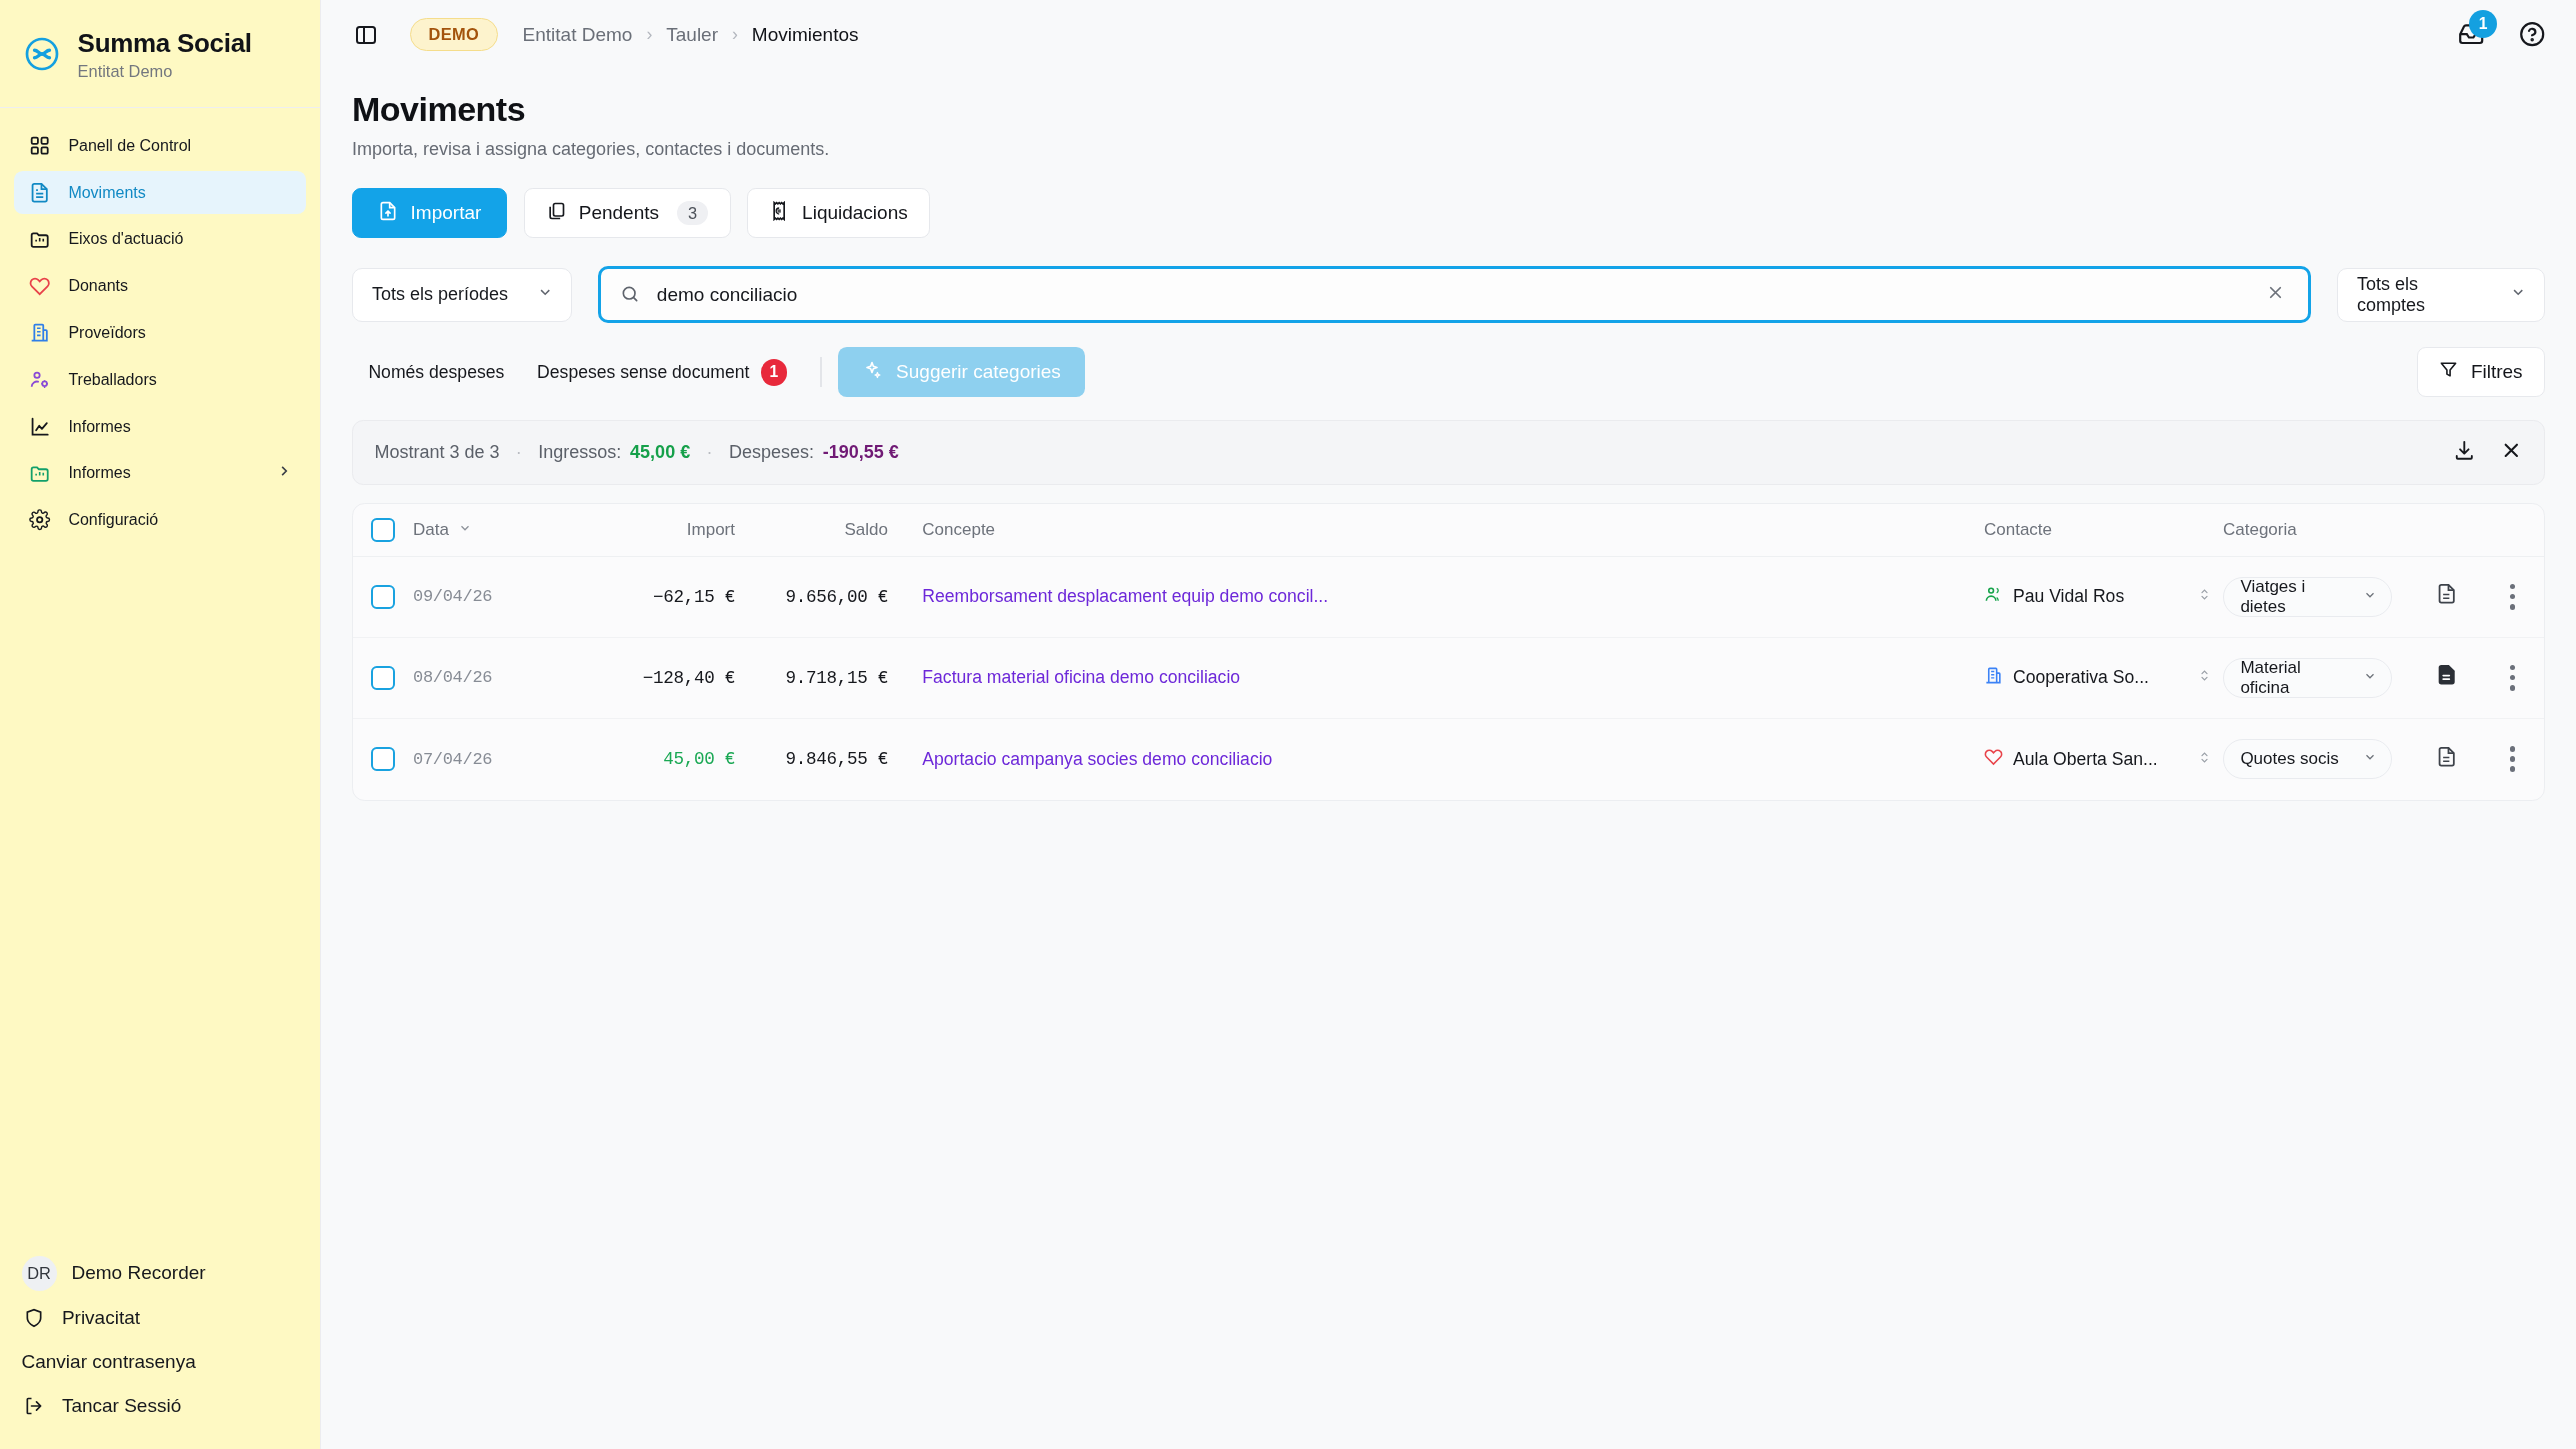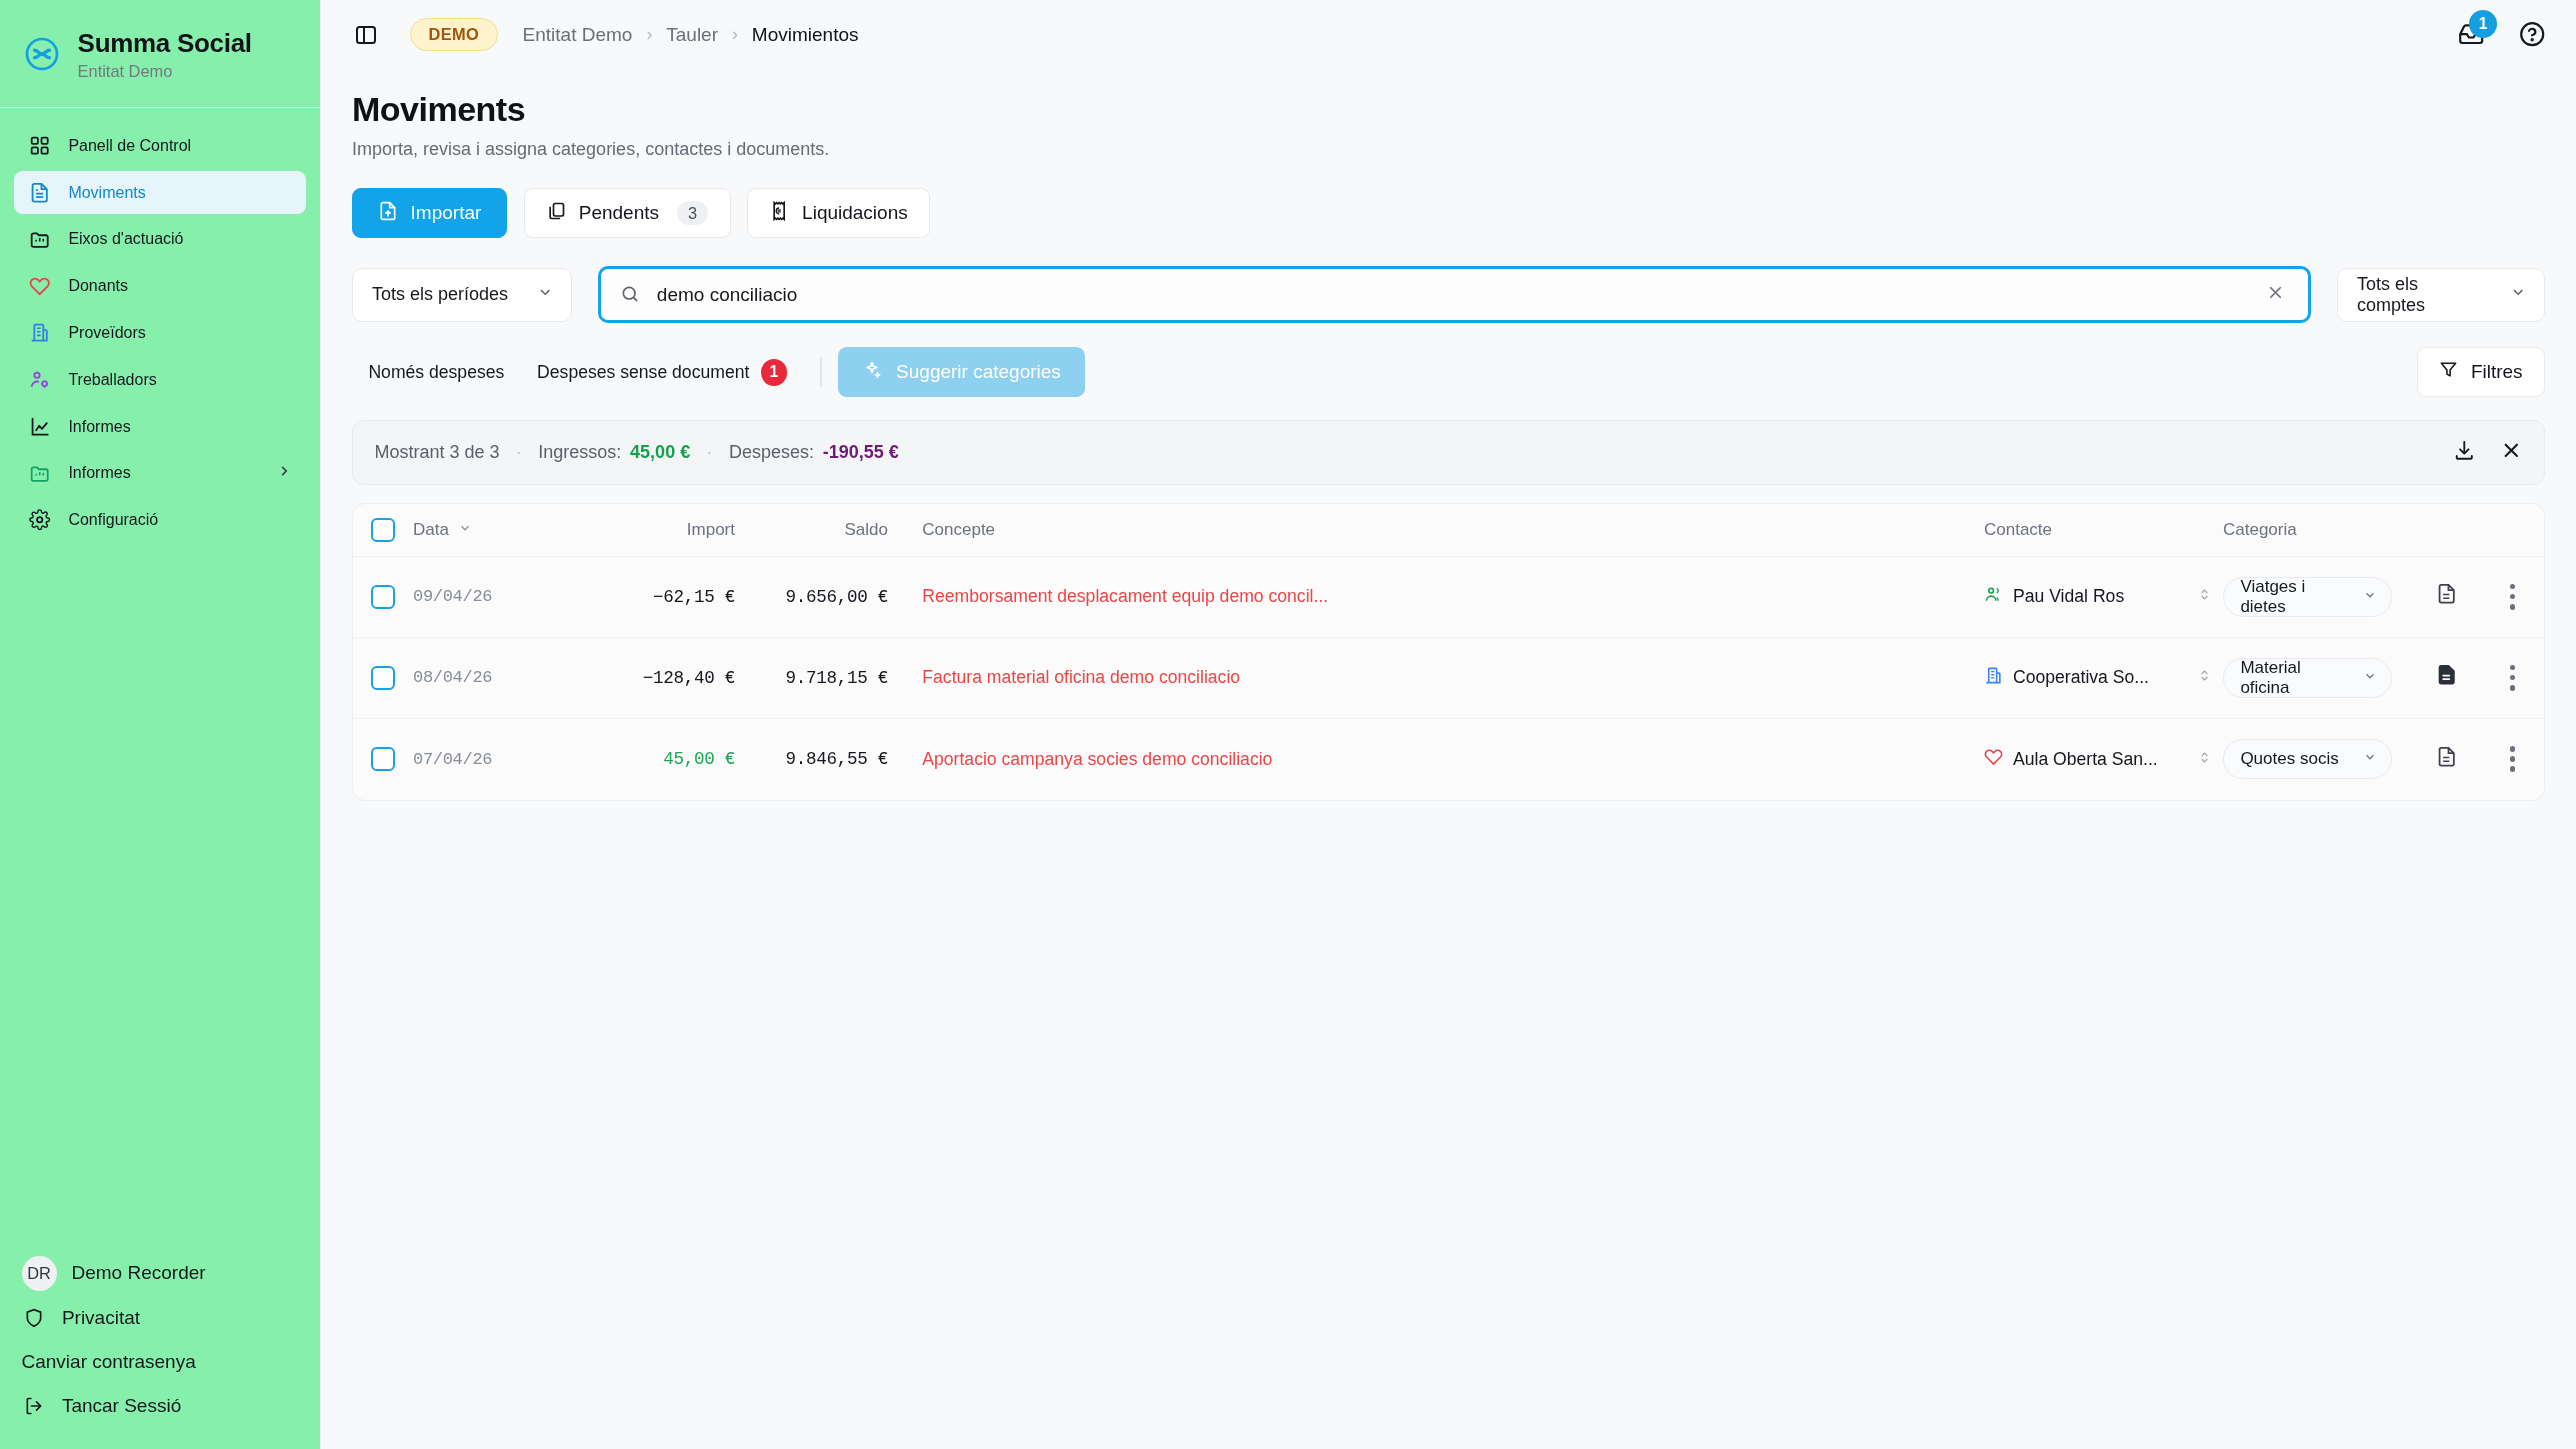--- a/index.html
+++ b/index.html
@@ -7,21 +7,21 @@
     width: 2576px; height: 1449px;
     font-family: "Liberation Sans", sans-serif;
     background: #ffffff;
     overflow: hidden;
   }
   .app { display: flex; width: 2576px; height: 1449px; }
 
   
   .sidebar {
     width: 321px; height: 1449px;
-    background: #86efac;
+    background: #fef9c3;
     border-right: 1.9px solid #ececef;
     display: flex; flex-direction: column;
     flex: 0 0 321px;
   }
   .brand {
     display: flex; align-items: center; gap: 17.6px;
     padding: 28px 0 26.4px 24px;
     border-bottom: 1.9px solid #eeeef1;
   }
   .brand-logo { width: 36px; height: 36px; flex: 0 0 36px; }
@@ -189,21 +189,21 @@
   .c-menu { flex: 0 0 63px; display: flex; align-items: center; justify-content: center; }
 
   .hdr-data { display: flex; align-items: center; gap: 8.8px; cursor: pointer; }
   .mono { font-family: "Liberation Mono", monospace; letter-spacing: -0.3px; }
   .date-cell { color: #878c95; font-size: 17px; }
   .amt-neg { color: #16181d; }
   .amt-pos { color: #1aa854; }
   .saldo-cell { color: #16181d; }
   .concept-cell {
     white-space: nowrap; overflow: hidden; text-overflow: ellipsis;
-    font-size: 17.6px; color: #ef4444;
+    font-size: 17.6px; color: #6d28d9;
   }
   .contact-name {
     white-space: nowrap; overflow: hidden; text-overflow: ellipsis;
     max-width: 157px; font-size: 17.6px; color: #16181d;
   }
   .sortico { margin-left: auto; color: #9aa0a8; flex: 0 0 auto; padding-right: 11.3px; }
   .cat-pill {
     display: flex; align-items: center; justify-content: space-between;
     height: 40px; border: 1.9px solid #e9ebef; border-radius: 628px;
     background: #fafbfc; padding: 0 14px 0 16.4px; font-size: 17px; color: #16181d;

